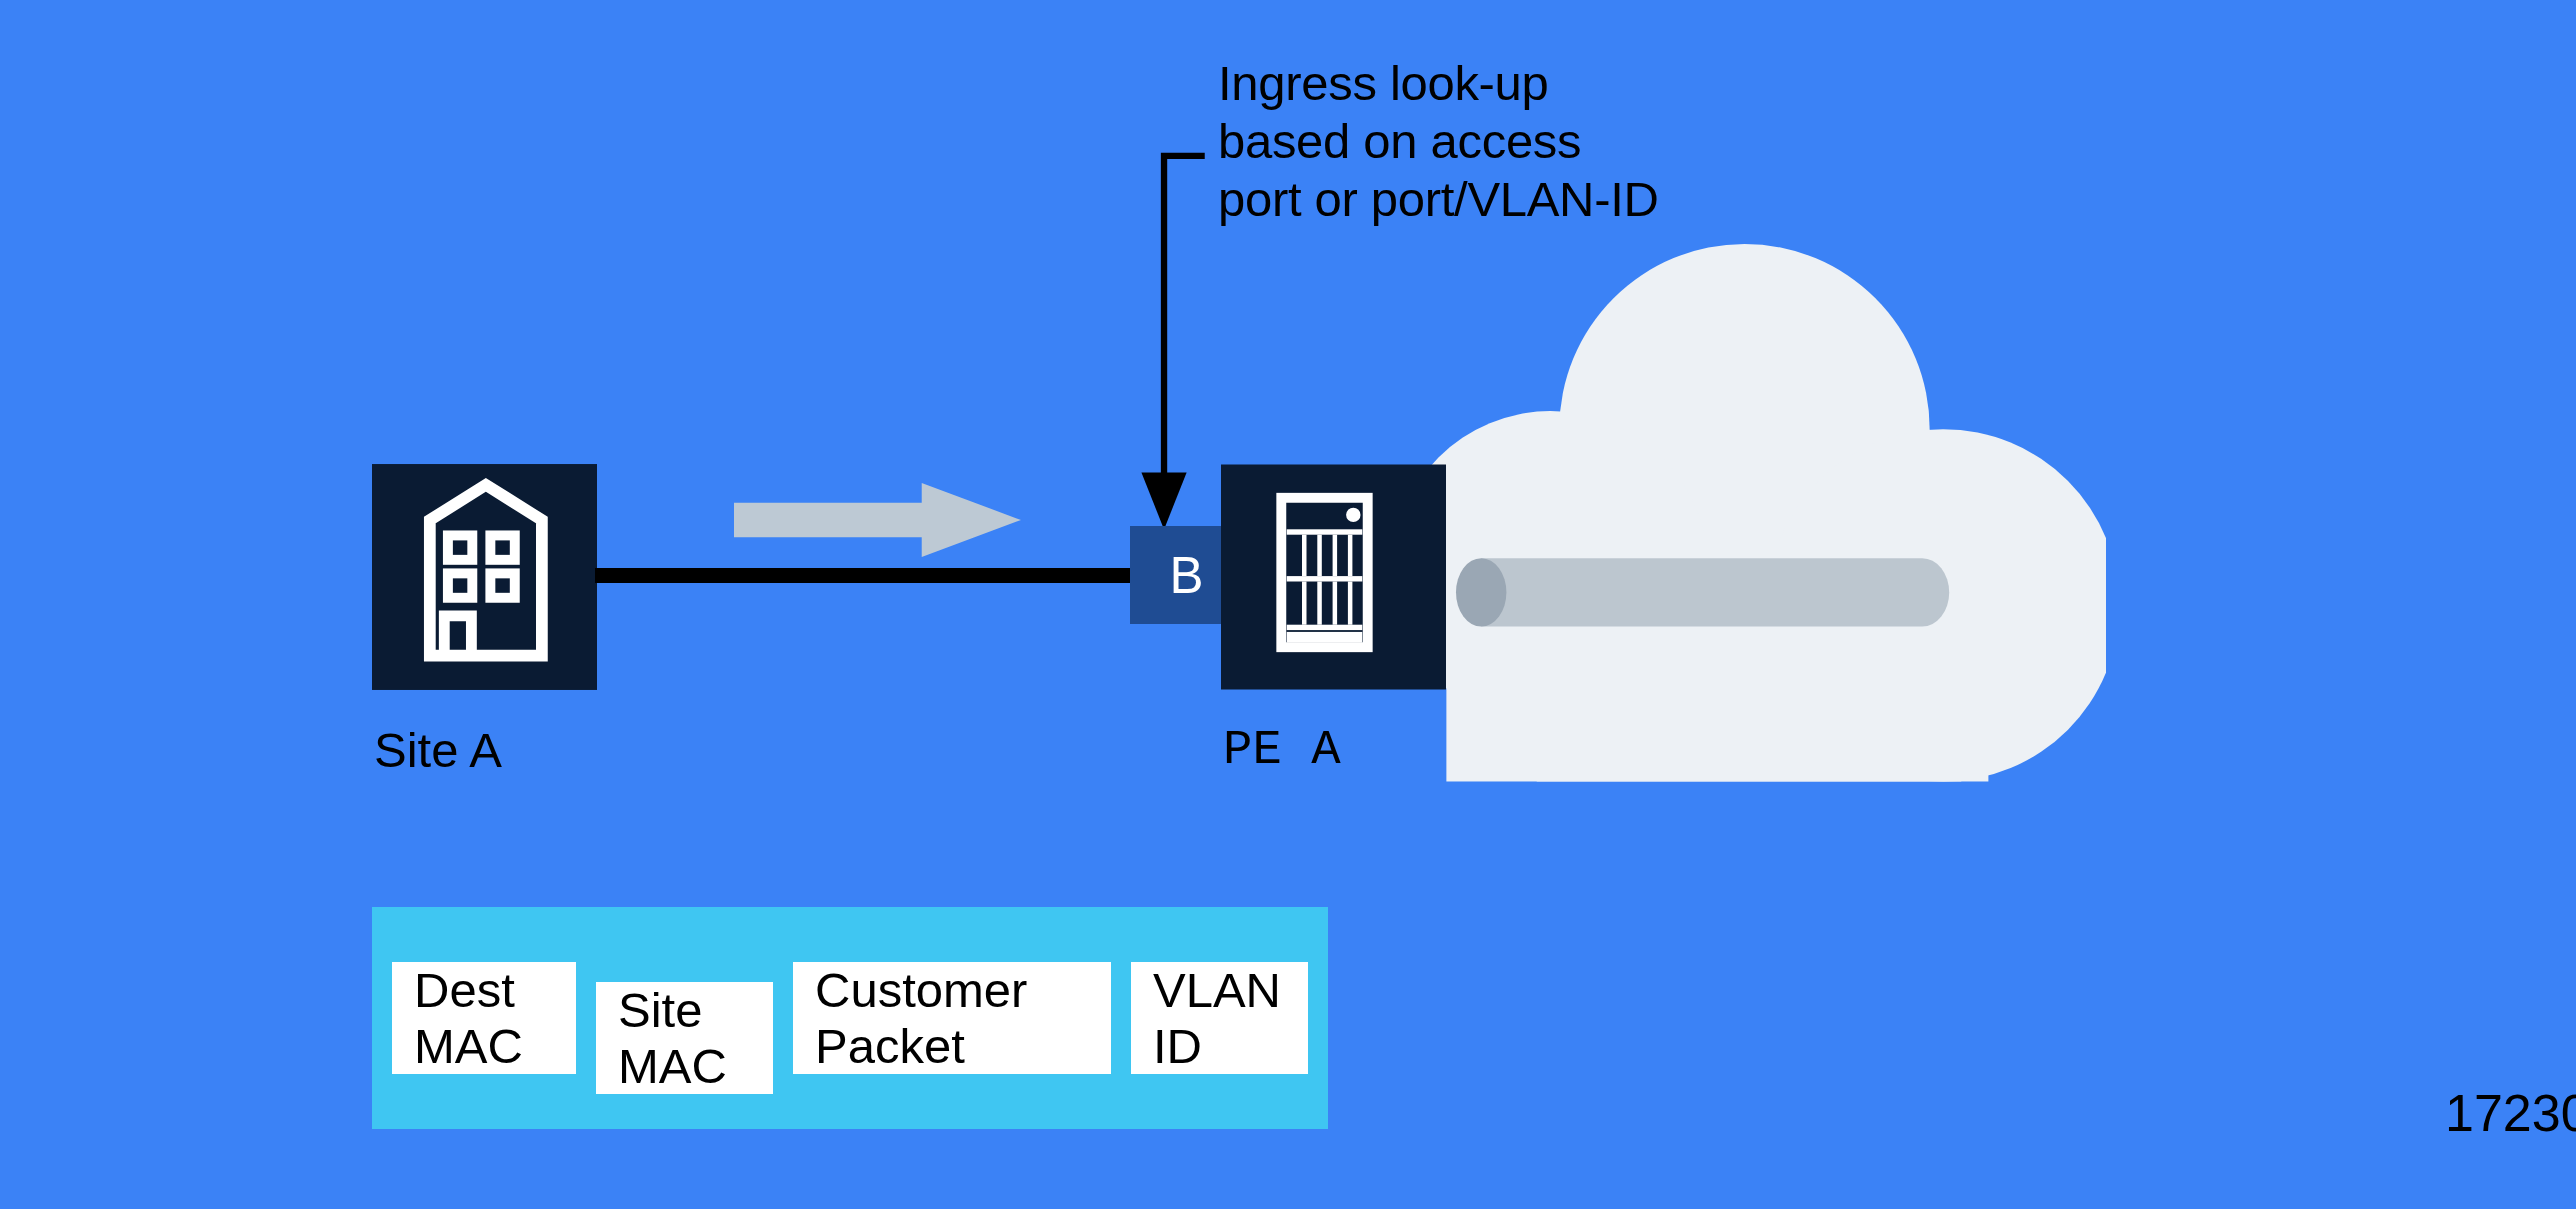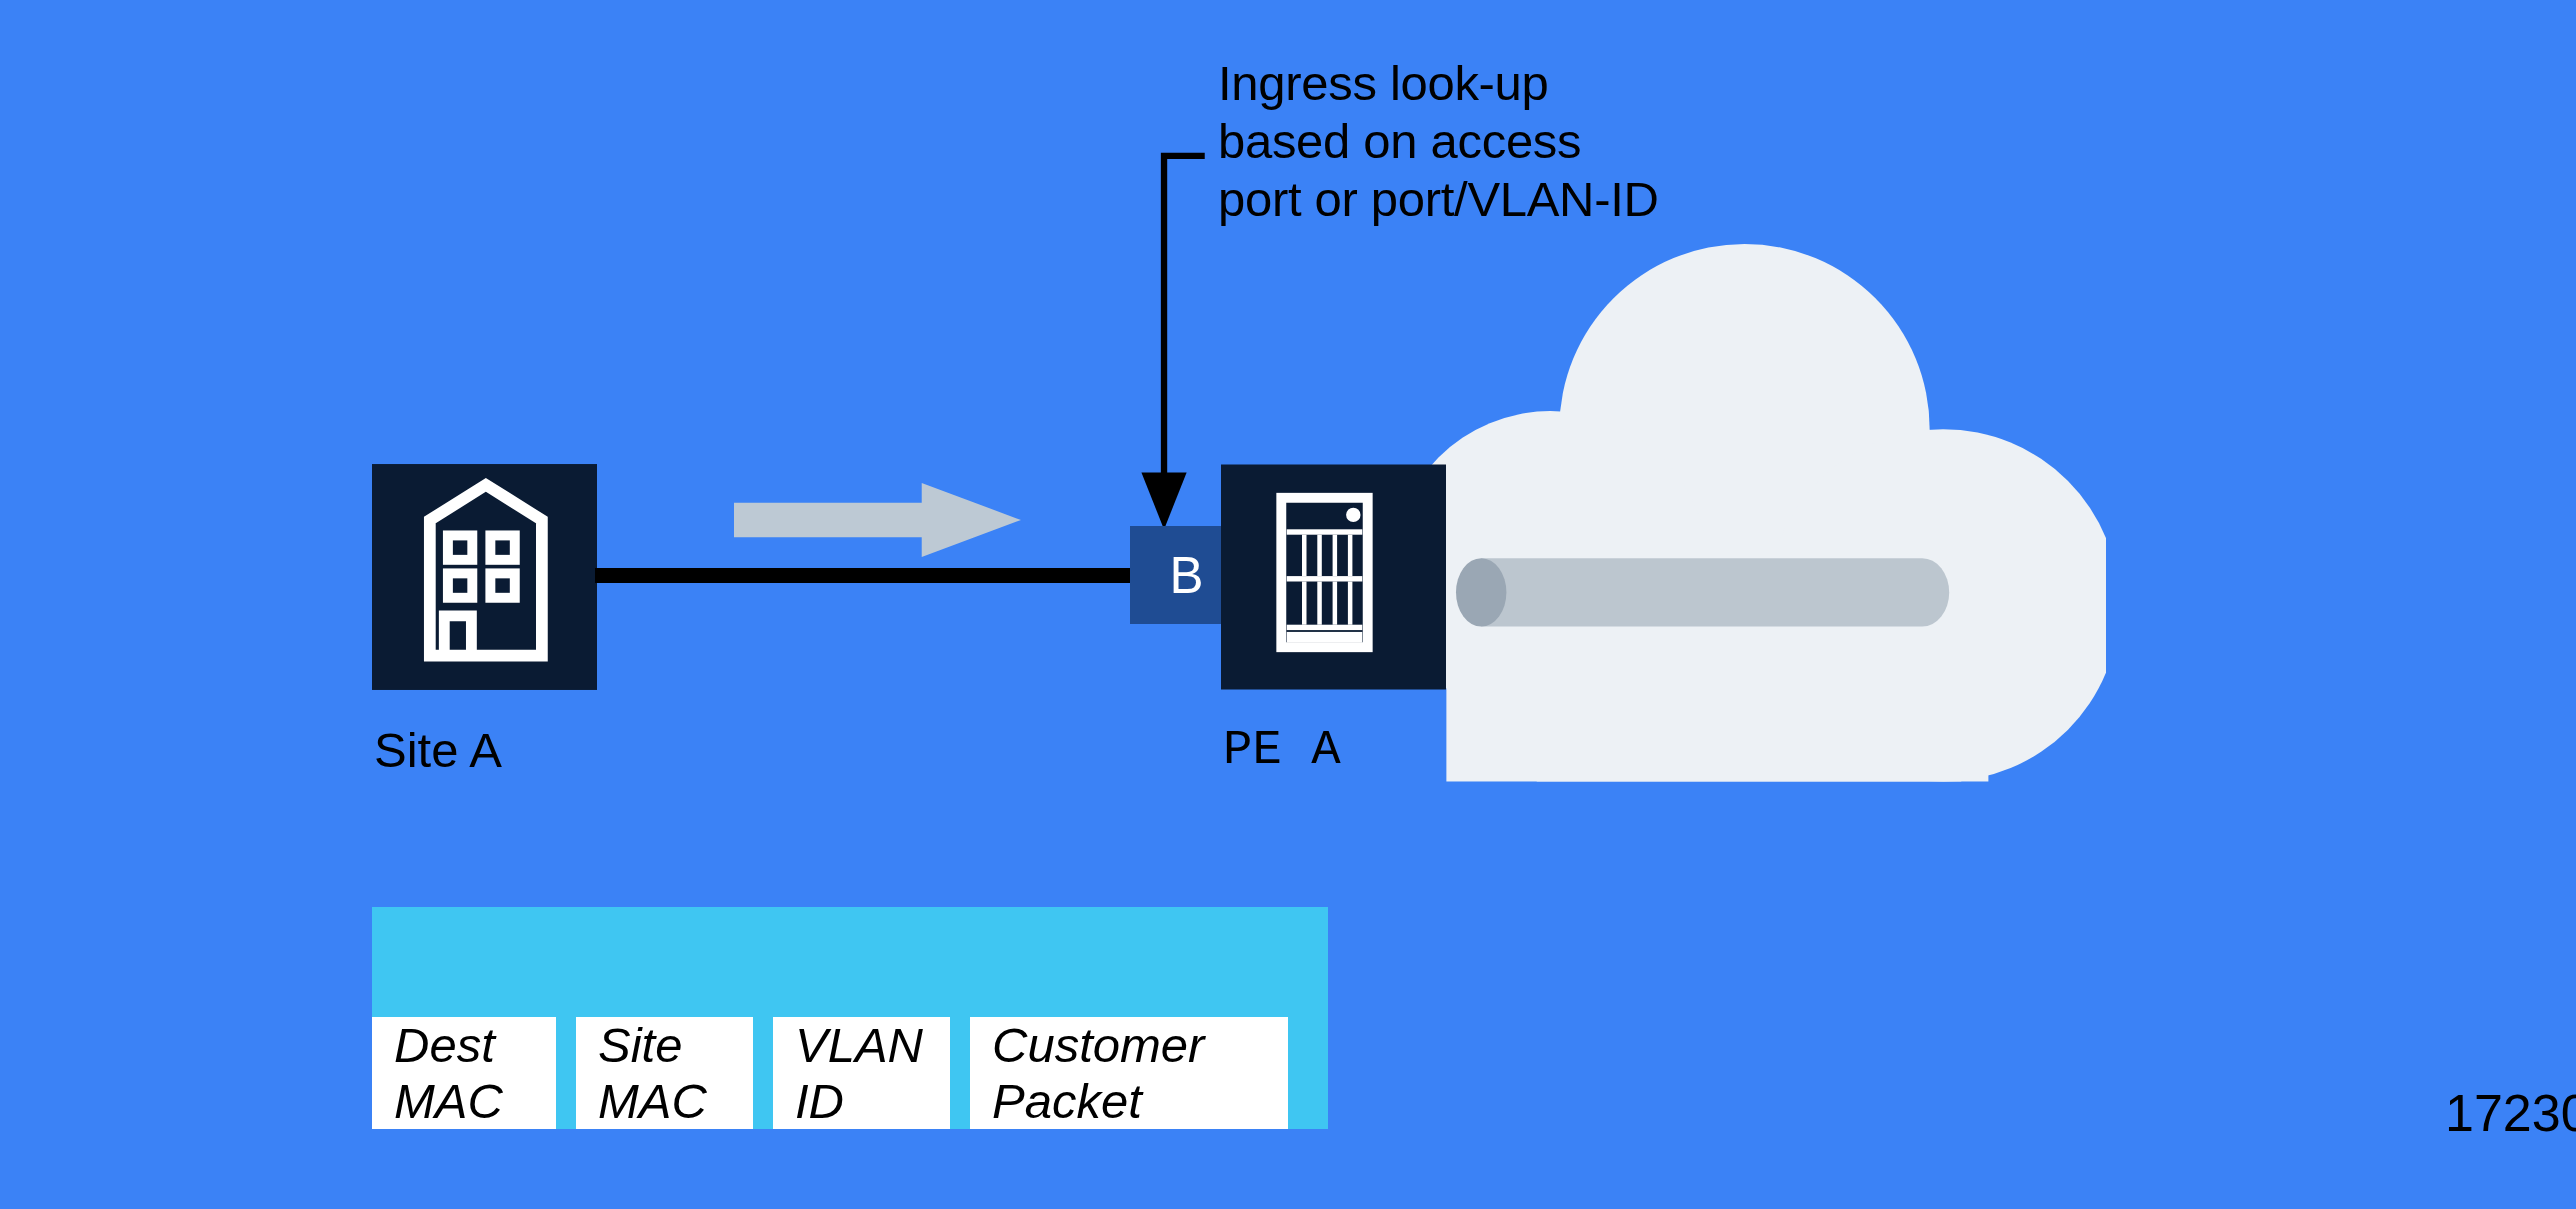--- a/index.html
+++ b/index.html
@@ -112,24 +112,24 @@
   }
 
   
   #packet-table {
     left: 372px;
     top: 907px;
     width: 956px;
     height: 222px;
     background: #3fc6f2;
     display: flex;
-    align-items: flex-end;
+    align-items: center;
     box-sizing: border-box;
+    padding: 20px;
     gap: 20px;
-    font-style: italic;
   }
   .packet-cell {
     background: #ffffff;
     display: flex;
     align-items: center;
     box-sizing: border-box;
     padding-left: 22px;
     font-size: 49px;
     line-height: 56px;
     color: #000000;
@@ -224,22 +224,22 @@
 
     <rect x="73" y="186" width="84" height="12" fill="#ffffff"></rect>
   </svg>
   <div class="abs node-label" id="pe-a-label">PE A</div>
 
   <div class="abs" id="packet-table">
     <div class="packet-cell pc-0">Dest
 MAC</div>
     <div class="packet-cell pc-1">Site
 MAC</div>
+    <div class="packet-cell pc-3">Customer
+Packet</div>
     <div class="packet-cell pc-2">VLAN
 ID</div>
-    <div class="packet-cell pc-3">Customer
-Packet</div>
   </div>
 
   <div class="abs" id="figure-number">17230</div>
 
 </div>
 
 
 </body></html>

